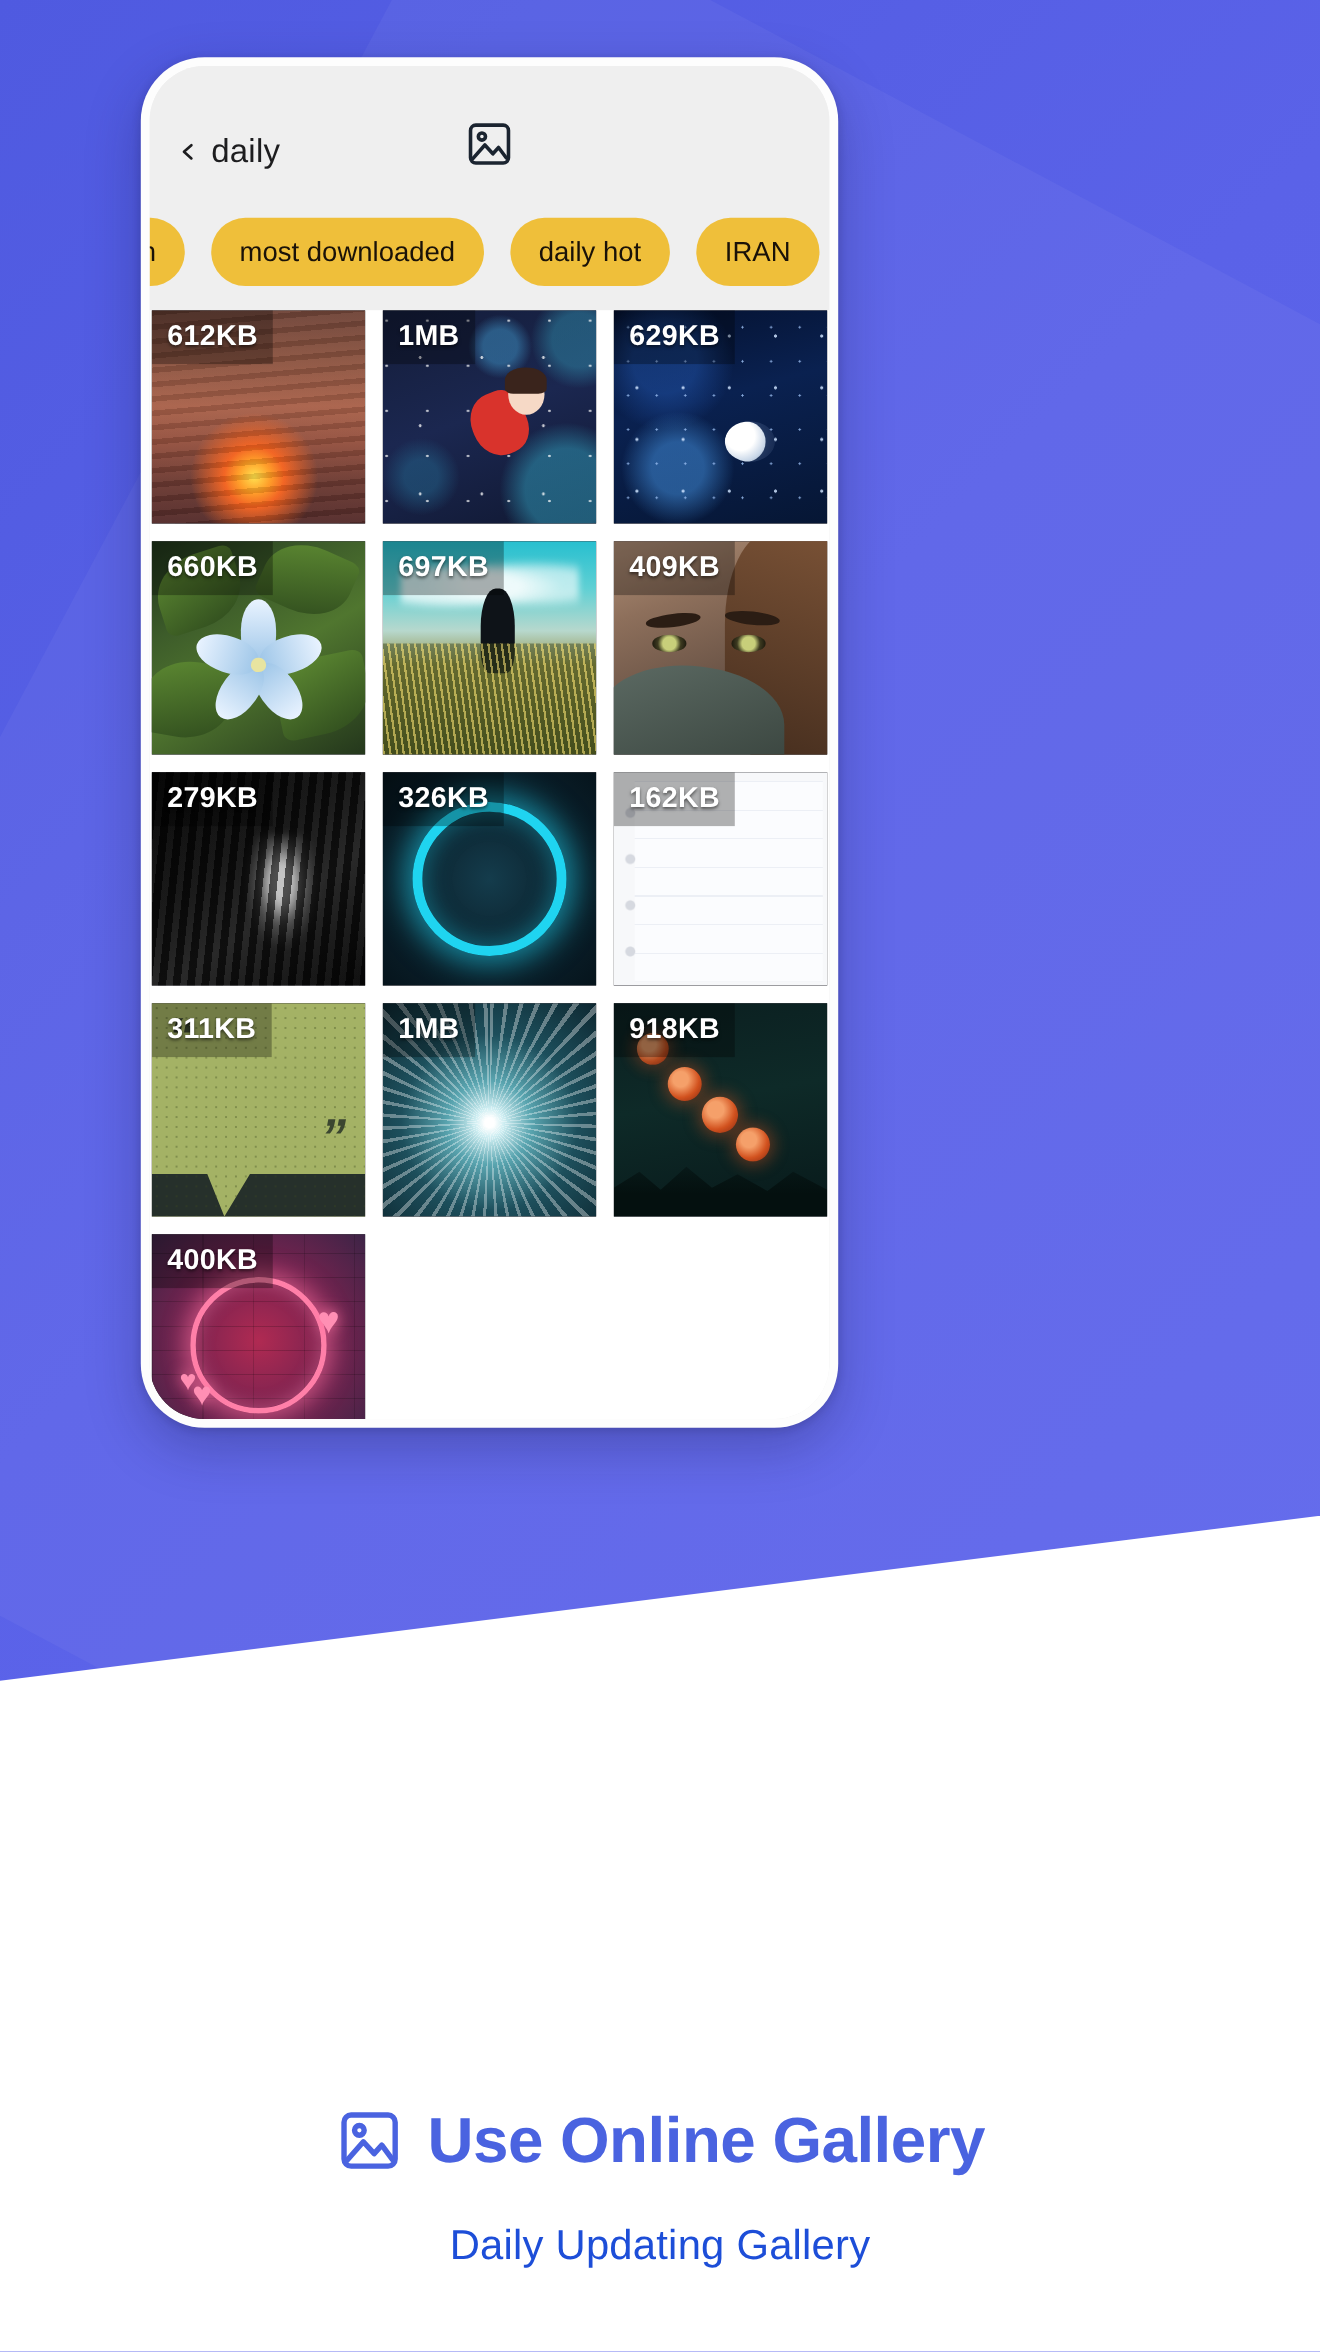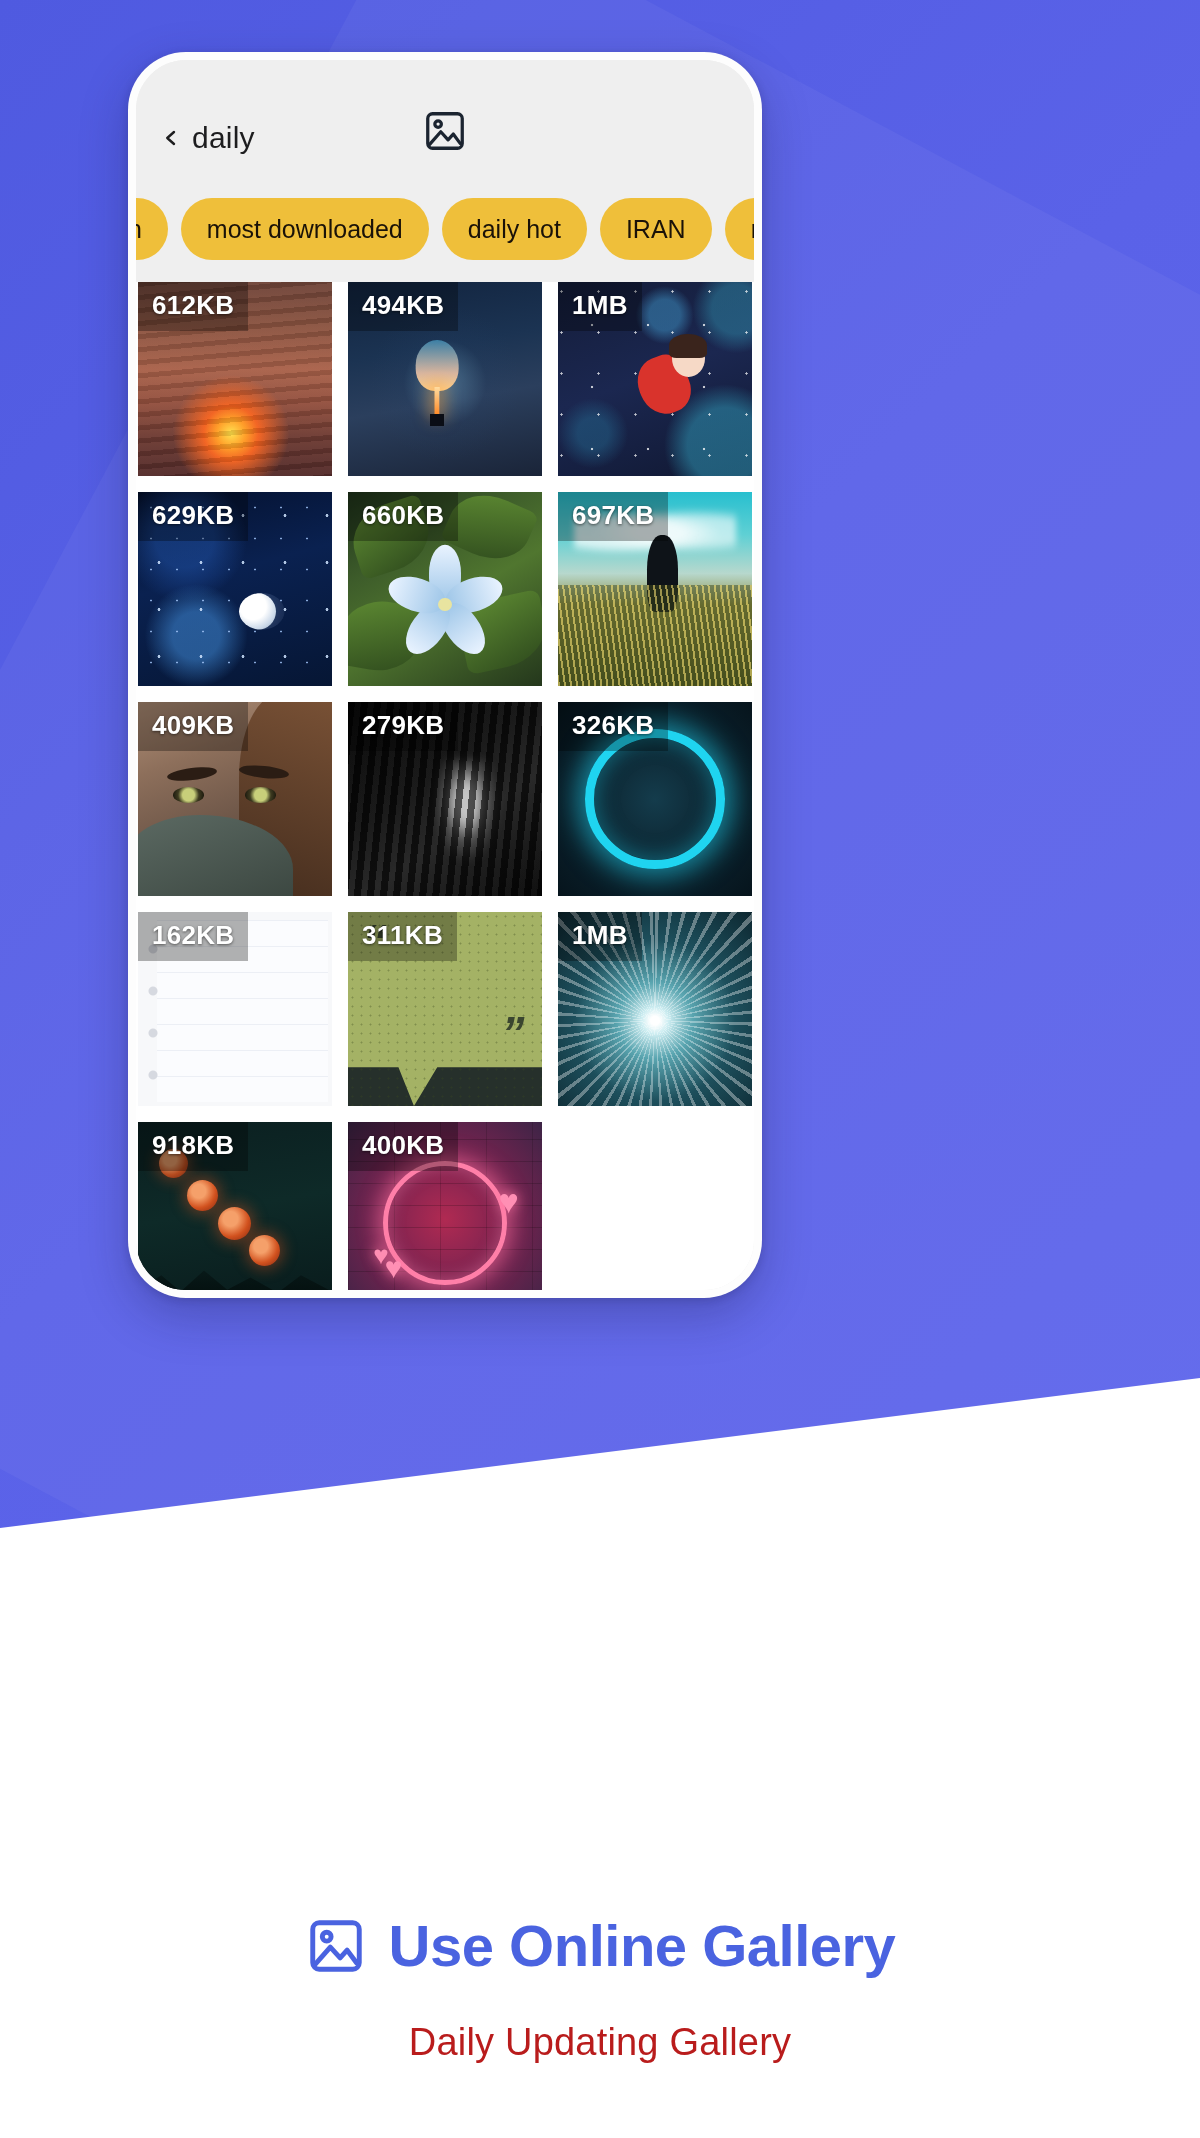--- a/index.html
+++ b/index.html
@@ -109,21 +109,21 @@
     position: relative;
     height: 94px;
     background: #efefef;
     overflow: hidden;
   }
   .chips-rail {
     position: absolute;
     left: -48px;
     top: 10px;
     display: flex;
-    gap: 13px;
+    gap: 24px;
     align-items: center;
     white-space: nowrap;
   }
   .chip {
     background: #efbf3a;
     color: #1a1208;
     border-radius: 36px;
     padding: 0 26px;
     height: 62px;
     display: flex;
@@ -486,21 +486,21 @@
   .footer-logo { width: 62px; height: 62px; flex: 0 0 auto; }
   .footer-title {
     font-size: 58px;
     font-weight: 700;
     color: #4a63e0;
     letter-spacing: -0.5px;
   }
   .footer-sub {
     margin-top: 42px;
     font-size: 38px;
-    color: #b91c1c;
+    color: #1d4ed8;
     letter-spacing: 0.2px;
   }
 </style>
 </head>
 <body>
 
 <div class="bg-root">
   <div class="bg-diag-sheen"></div>
   <div class="bg-grey-wedge"></div>
   <div class="bg-white-wedge"></div>
@@ -539,28 +539,20 @@
     </div>
 
     <div class="grid-scroll">
       <div class="grid">
 
         <div class="tile">
           <div class="art art-sunset"></div>
           <span class="size-badge">612KB</span>
         </div>
 
-        <div class="tile">
-          <div class="art art-balloon">
-            <i class="blb"></i>
-              <i class="flm"></i>
-              <i class="bsk"></i>
-          </div>
-          <span class="size-badge">494KB</span>
-        </div>
 
         <div class="tile">
           <div class="art art-space-girl">
             <i class="stars"></i>
               <i class="dress"></i>
               <i class="head"></i>
               <i class="hair"></i>
           </div>
           <span class="size-badge">1MB</span>
         </div>

